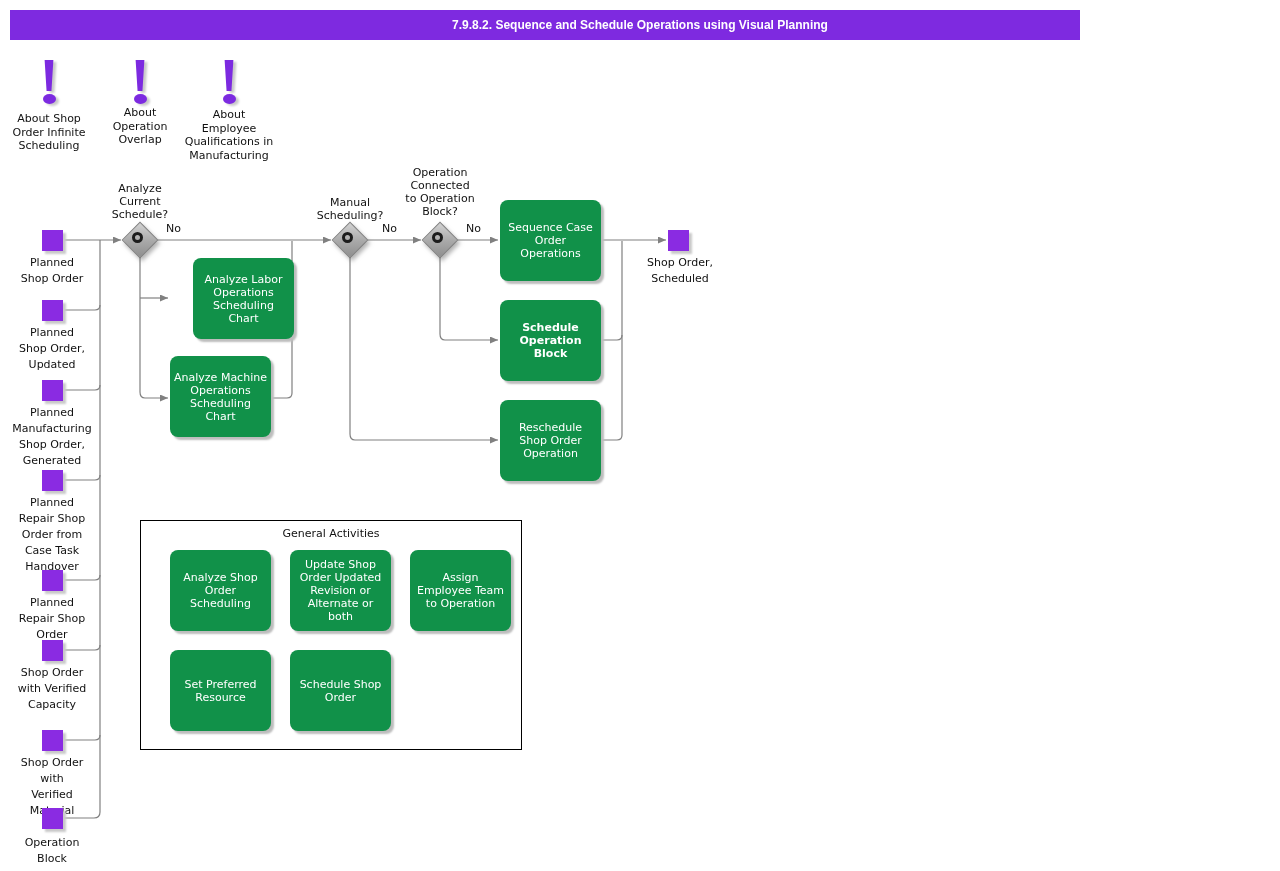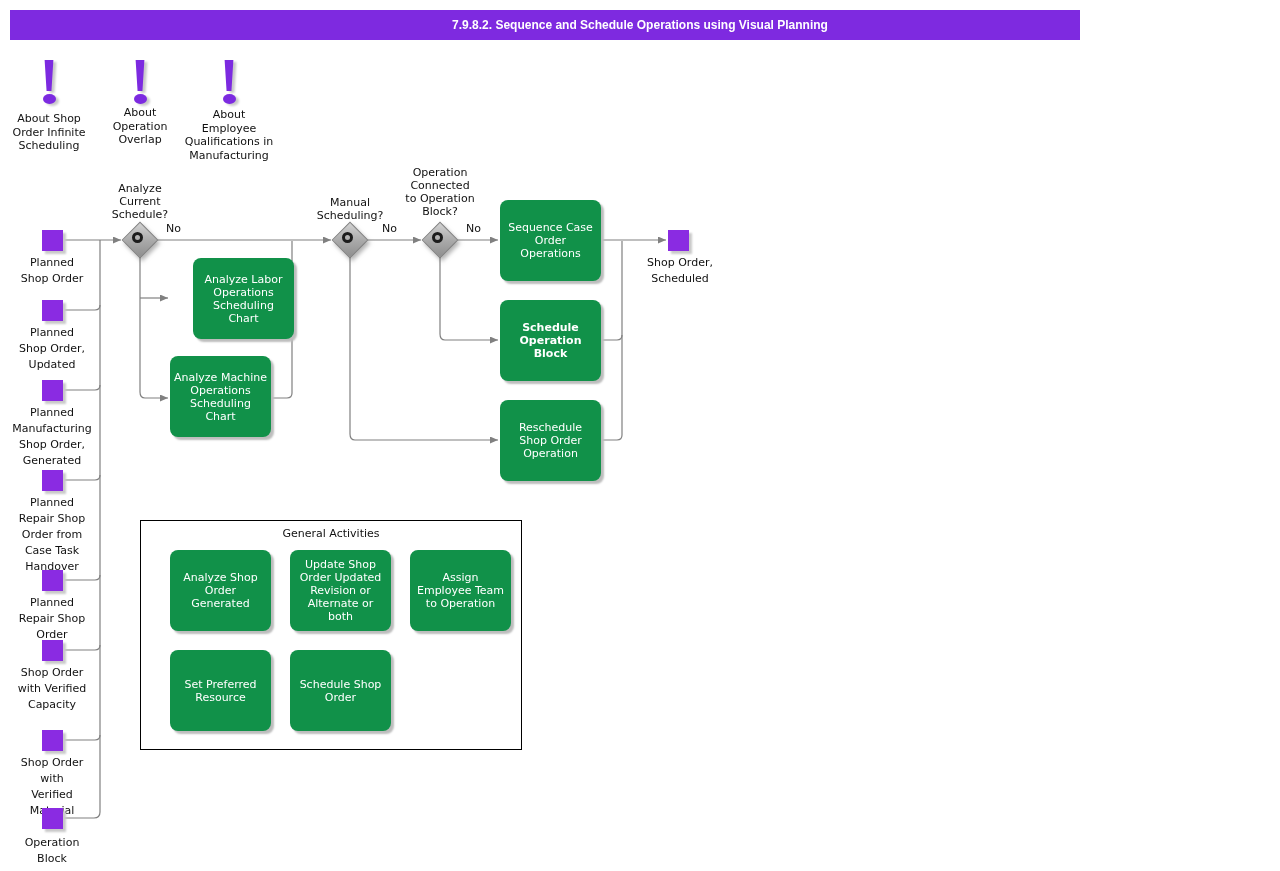--- a/index.html
+++ b/index.html
@@ -230,21 +230,21 @@
 Operation</div>
 
   <div class="obj-square" style="left:668px; top:230px;"></div>
   <div class="obj-label pre" style="left:628px; top:255px;">Shop Order,
 Scheduled</div>
 
   <div class="ga-box"></div>
   <div class="ga-title">General Activities</div>
   <div class="activity pre" style="left:170px; top:550px;">Analyze Shop
 Order
-Generated</div>
+Scheduling</div>
   <div class="activity pre" style="left:290px; top:550px;">Update Shop
 Order Updated
 Revision or
 Alternate or
 both</div>
   <div class="activity pre" style="left:410px; top:550px;">Assign
 Employee Team
 to Operation</div>
   <div class="activity pre" style="left:170px; top:650px;">Set Preferred
 Resource</div>

